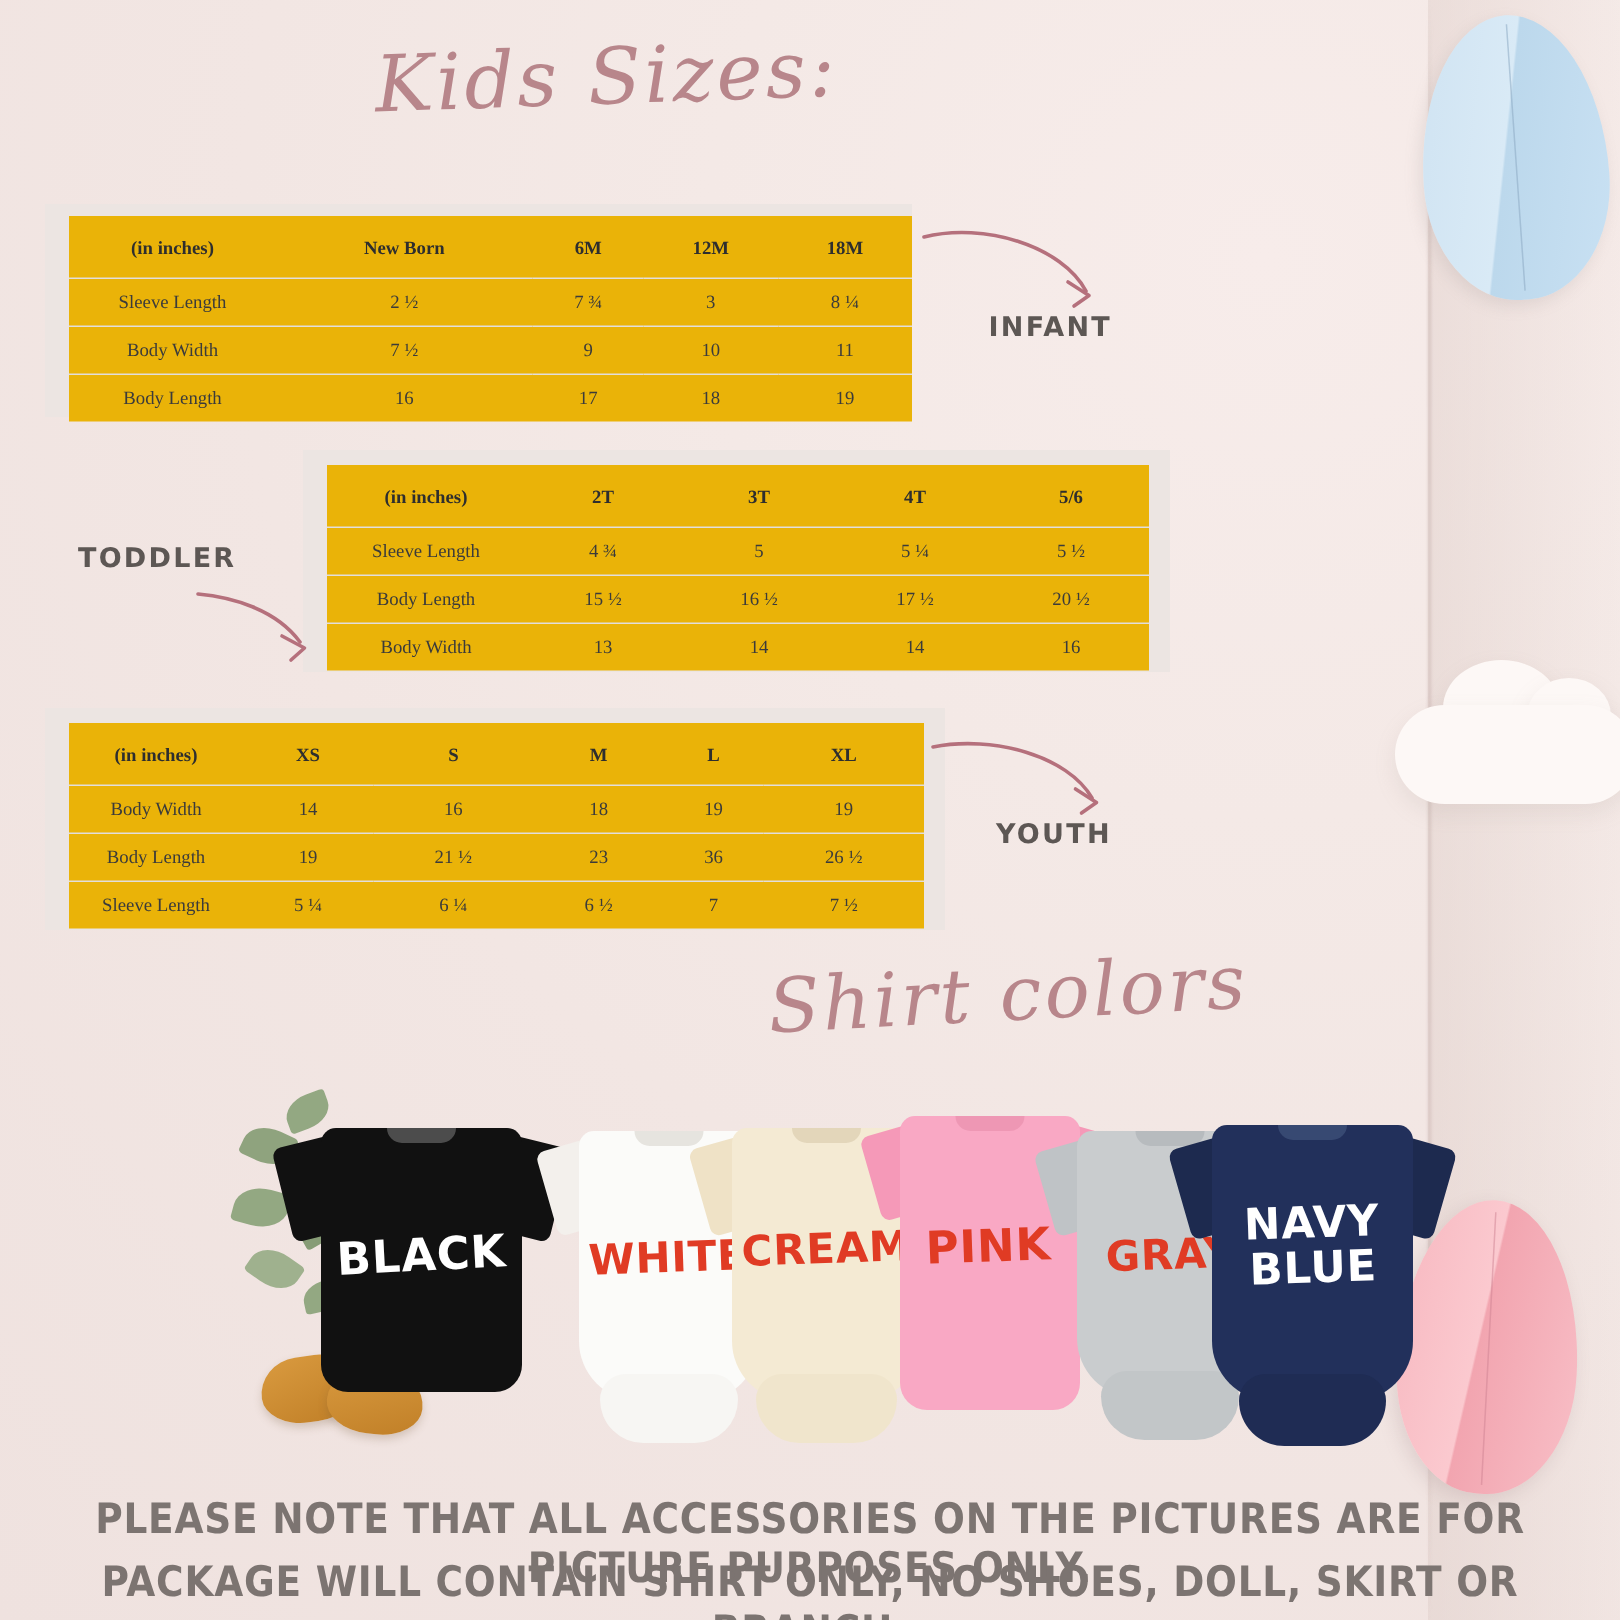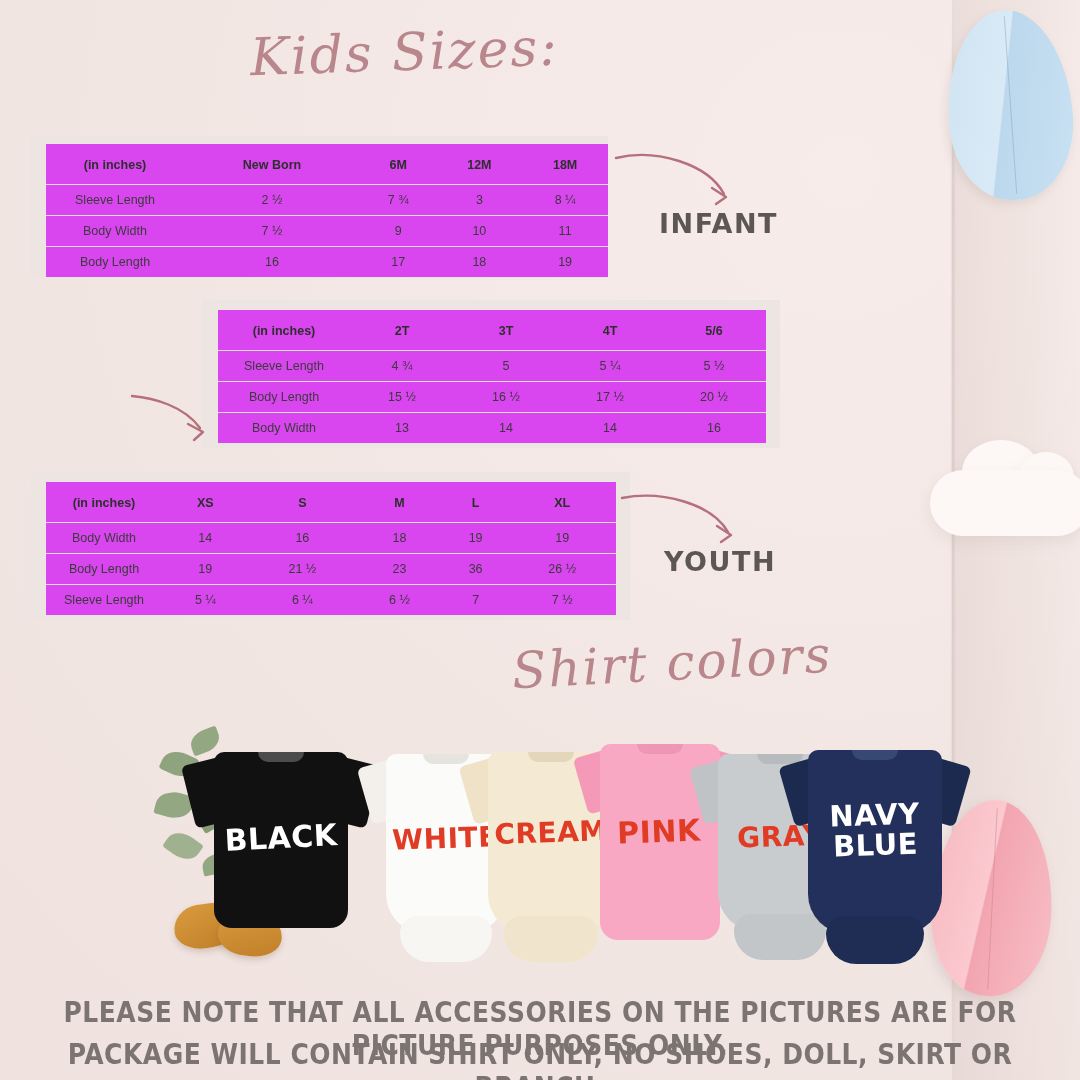--- a/index.html
+++ b/index.html
@@ -139,21 +139,22 @@
     background: #ffffff;
     box-shadow: 0 0 0 0 rgba(0,0,0,0);
   }
   .table-backer {
     position: absolute;
     background: #ece5e2;
   }
   table.size-table {
     border-collapse: collapse;
     width: 100%;
-    background: #d946ef;
+    background: #eab308;
+    font-family: Liberation Serif, serif;
   }
   table.size-table th,
   table.size-table td {
     border-bottom: 1px solid #e2dedc;
     font-size: 12.5px;
     color: #3b3b3b;
     text-align: center;
     padding: 8px 4px;
     font-weight: normal;
   }
@@ -170,21 +171,21 @@
   table.size-table .rowlabel {
     text-align: center;
     color: #3b3b3b;
   }
 
   
   .cat-label {
     position: absolute;
     font-family: "DejaVu Sans", sans-serif;
     font-weight: bold;
-    font-size: 27px;
+    font-size: 18px;
     letter-spacing: 1.5px;
     color: #5d5754;
   }
   #label-infant { left: 659px; top: 208px; }
   #label-toddler { left: 52px; top: 362px; }
   #label-youth { left: 664px; top: 546px; }
 
   .arrow-svg { position: absolute; }
 
   
@@ -346,20 +347,21 @@
           <td class="rowlabel">Body Width</td>
           <td>13</td>
           <td>14</td>
           <td>14</td>
           <td>16</td>
         </tr>
       </tbody>
     </table>
   </div>
 
+  <div class="cat-label" id="label-toddler">TODDLER</div>
   <svg class="arrow-svg" style="left:128px; top:392px;" width="86" height="52" viewBox="0 0 86 52">
     <path d="M4 4 C26 6, 56 14, 72 36" stroke="#b5707c" stroke-width="2.4" fill="none" stroke-linecap="round"></path>
     <path d="M60 32 L75 40 L66 48" stroke="#b5707c" stroke-width="2.4" fill="none" stroke-linecap="round" stroke-linejoin="round"></path>
   </svg>
 
   <div class="table-backer" style="left:30px; top:472px; width:600px; height:148px;"></div>
   <div class="table-block" style="left:46px; top:482px; width:570px; height:124px;">
     <table class="size-table" id="table-youth">
       <thead>
         <tr>

